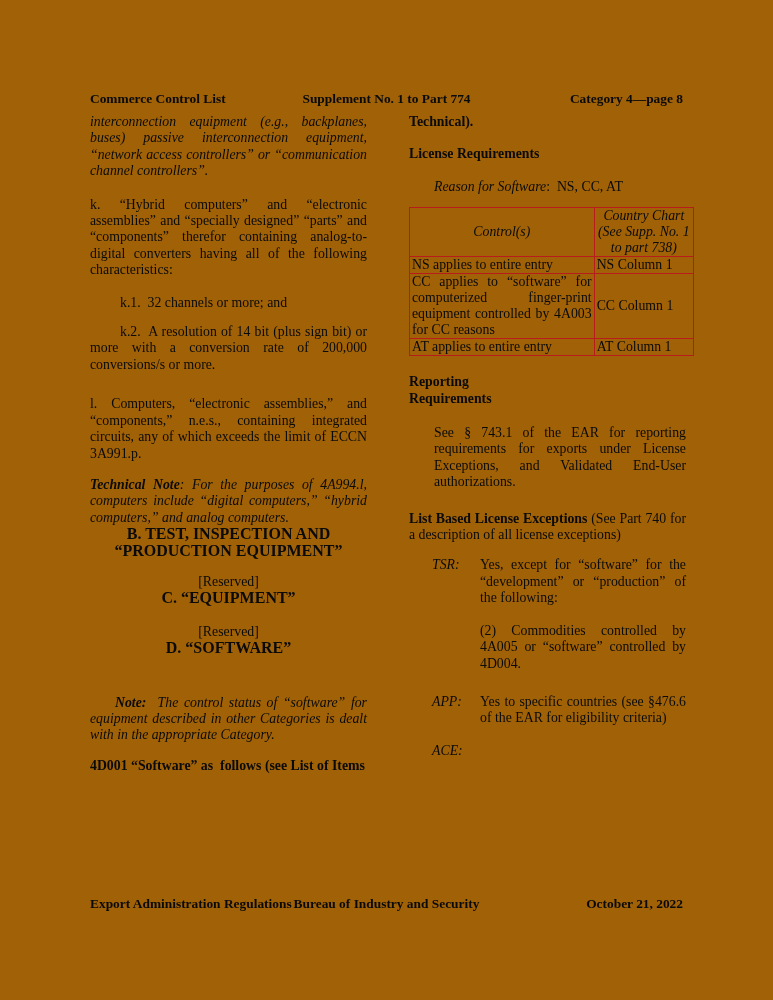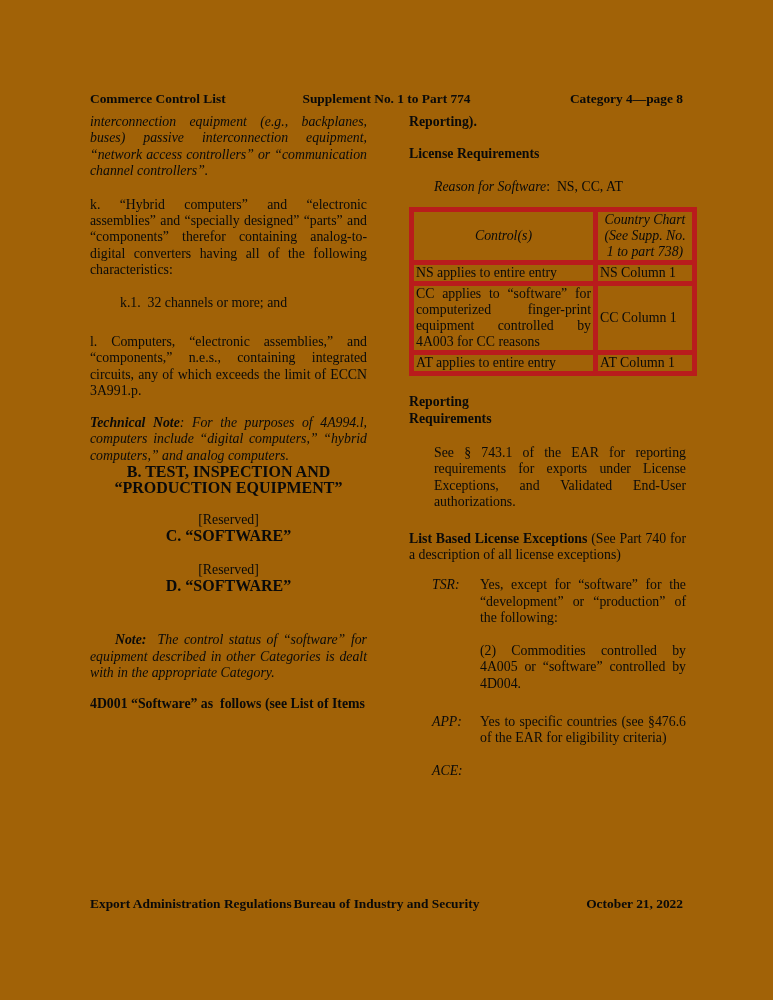--- a/index.html
+++ b/index.html
@@ -36,21 +36,21 @@
   .mt31{margin-top:31px;} .mt33{margin-top:14px;} .mt36{margin-top:36px;}
   .mt38{margin-top:38px;} .mt46{margin-top:46px;}
 
   h3.center-h{margin:0;text-align:center;font-size:16px;line-height:16.4px;font-weight:bold;}
 
   .narrow-head{width:120px;}
 
   
   table.lic{border-collapse:collapse;margin-top:12px;width:285px;table-layout:fixed;
        font-size:13.8px;line-height:16px;}
-  table.lic th, table.lic td{border:5px solid #b91c1c;padding:0 2px;vertical-align:middle;}
+  table.lic th, table.lic td{border:1px solid #b91c1c;padding:0 2px;vertical-align:middle;}
   table.lic th{font-weight:normal;font-style:italic;text-align:center;height:48px;}
   table.lic col.c1{width:184px;}
   table.lic col.c2{width:99px;}
   td.ctl{text-align:justify;}
 
   
   .exc{display:grid;grid-template-columns:48px 1fr;margin-left:23px;}
   .exc .lbl{font-style:italic;}
   .exc .txt p{text-align:justify;}
 </style>
@@ -62,38 +62,39 @@
   <div class="pg-header">
     <span class="hf-left">Commerce Control List</span>
     <span class="hf-center">Supplement No. 1 to Part 774</span>
     <span class="hf-right">Category 4—page 8</span>
   </div>
 
   <div class="col col-left">
     <p class="j it">interconnection equipment (e.g., backplanes, buses) passive interconnection equipment, “network access controllers” or “communication channel controllers”.</p>
     <p class="j mt17">k. “Hybrid computers” and “electronic assemblies” and “specially designed” “parts” and “components” therefor containing analog-to-digital converters having all of the following characteristics:</p>
     <p class="j mt16 ind30">k.1.&nbsp; 32 channels or more; and</p>
+    <p class="j mt13 ind30">k.2.&nbsp; A resolution of 14 bit (plus sign bit) or more with a conversion rate of 200,000 conversions/s or more.</p>
     <p class="j mt23">l. Computers, “electronic assemblies,” and “components,” n.e.s., containing integrated circuits, any of which exceeds the limit of ECCN 3A991.p.</p>
     <p class="j it mt15"><span class="b">Technical Note</span><span>: For the purposes of 4A994.l, computers include “digital computers,” “hybrid computers,” and analog computers.</span></p>
 
     <h3 class="center-h mt46">B. TEST, INSPECTION AND “PRODUCTION EQUIPMENT”</h3>
     <p class="ctr mt15">[Reserved]</p>
 
-    <h3 class="center-h mt36">C. “SOFTWARE”</h3>
+    <h3 class="center-h mt36">C. “EQUIPMENT”</h3>
     <p class="ctr mt17">[Reserved]</p>
 
     <h3 class="center-h mt31">D. “SOFTWARE”</h3>
 
     <p class="j it mt38 ind25"><span class="b">Note:</span><span>&nbsp; The control status of “software” for equipment described in other Categories is dealt with in the appropriate Category.</span></p>
 
     <p class="b mt33">4D001 “Software” as&nbsp; follows (see List of Items</p>
   </div>
 
   <div class="col col-right">
-    <p class="b">Reporting).</p>
+    <p class="b">Technical).</p>
     <p class="b mt16">License Requirements</p>
     <p class="mt16 ml25"><span class="it">Reason for Software</span><span>:&nbsp; NS, CC, AT</span></p>
 
     <table class="lic">
       <colgroup>
           <col class="c1">
           <col class="c2">
         </colgroup>
       <thead>
         <tr>

